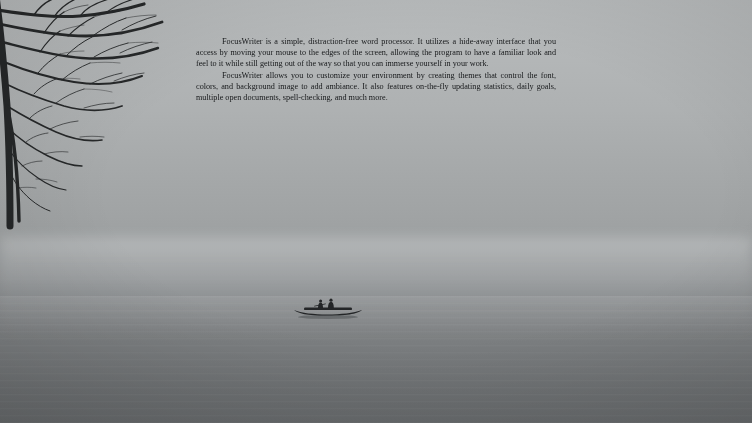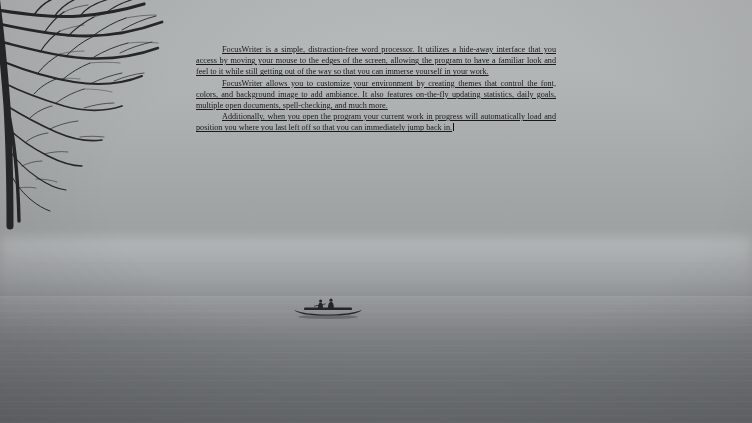--- a/index.html
+++ b/index.html
@@ -91,29 +91,28 @@
     top: 292px;
     width: 80px;
     height: 30px;
   }
   .boat svg { display:block; width:100%; height:100%; }
 
   
   .doc {
     position: absolute;
     left: 196px;
-    top: 44px;
+    top: 36px;
     width: 360px;
     color: #16181a;
     font-family: "Liberation Serif", serif;
     font-size: 8.2px;
     line-height: 11.2px;
     text-align: justify;
     text-justify: inter-word;
-    text-decoration: underline;
   }
   .doc p {
     margin: 0;
     text-indent: 26px;
   }
   .caret {
     display: inline-block;
     width: 1px;
     height: 8px;
     background: #111;
@@ -221,21 +220,20 @@
         <ellipse cx="40" cy="25" rx="30" ry="2"></ellipse>
       </g>
     </svg>
   </div>
 
   <div class="vignette"></div>
 
   <div class="doc">
     <p>FocusWriter is a simple, distraction-free word processor. It utilizes a hide-away interface that you access by moving your mouse to the edges of the screen, allowing the program to have a familiar look and feel to it while still getting out of the way so that you can immerse yourself in your work.</p>
     <p>FocusWriter allows you to customize your environment by creating themes that control the font, colors, and background image to add ambiance. It also features on-the-fly updating statistics, daily goals, multiple open documents, spell-checking, and much more.</p>
-    <p><span>Additionally, when you open the program your current work in progress will automatically load and position you where you last left off so that you can immediately jump back in.</span><span class="caret"></span></p>
   </div>
 
   <div class="edge-hotspot edge-top"></div>
   <div class="edge-hotspot edge-bottom"></div>
   <div class="edge-hotspot edge-left"></div>
   <div class="edge-hotspot edge-right"></div>
 
 </div>
 
 </body></html>

